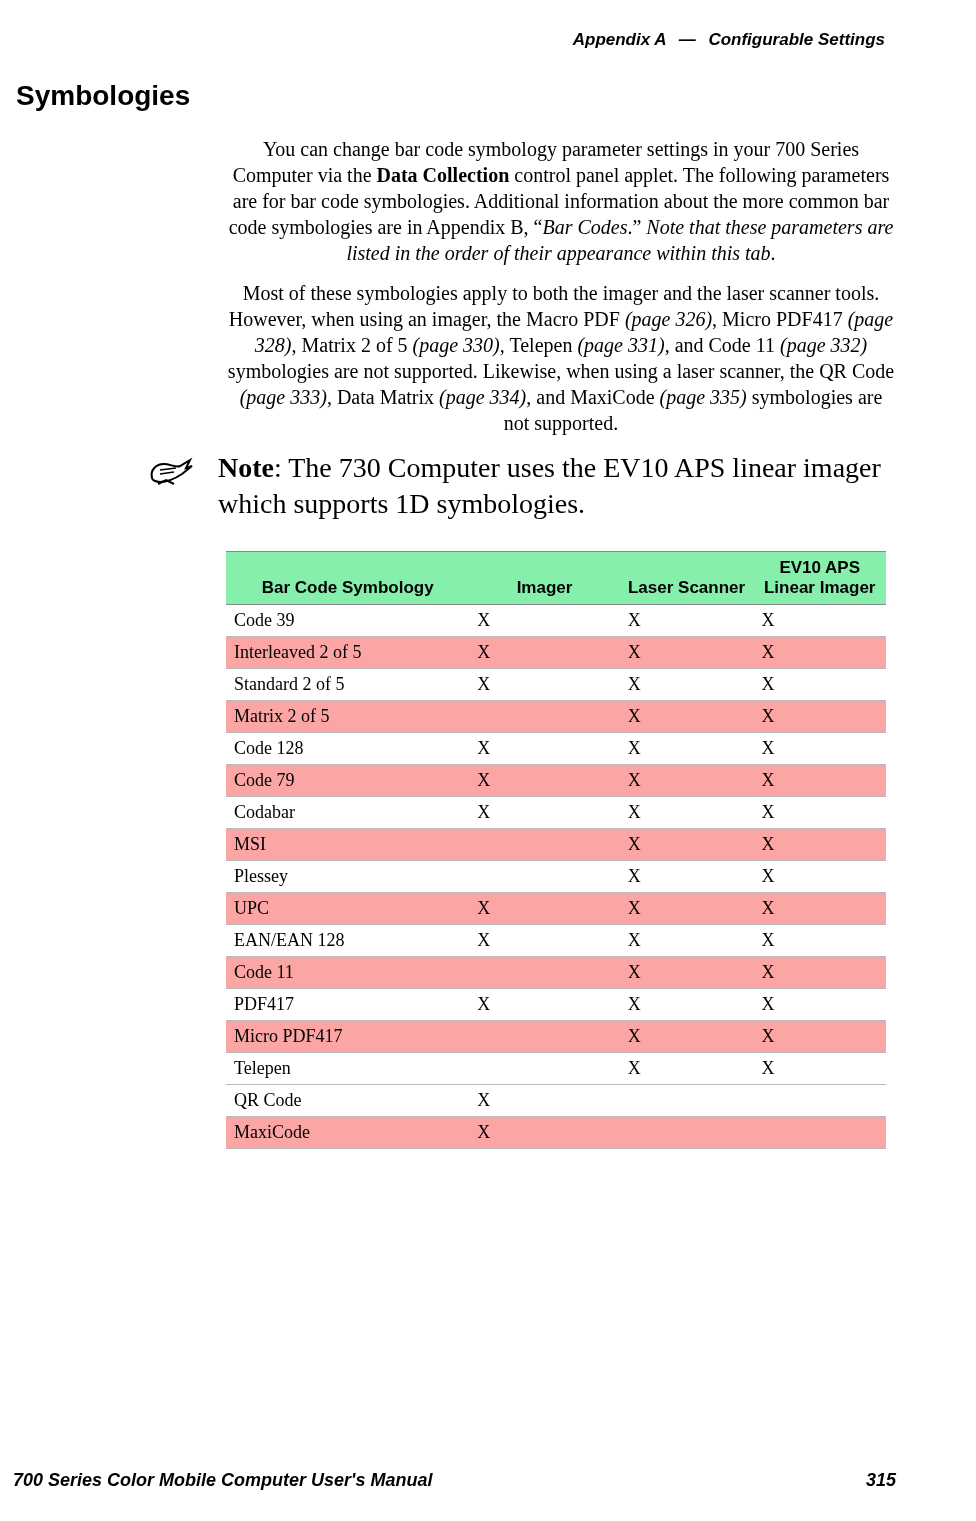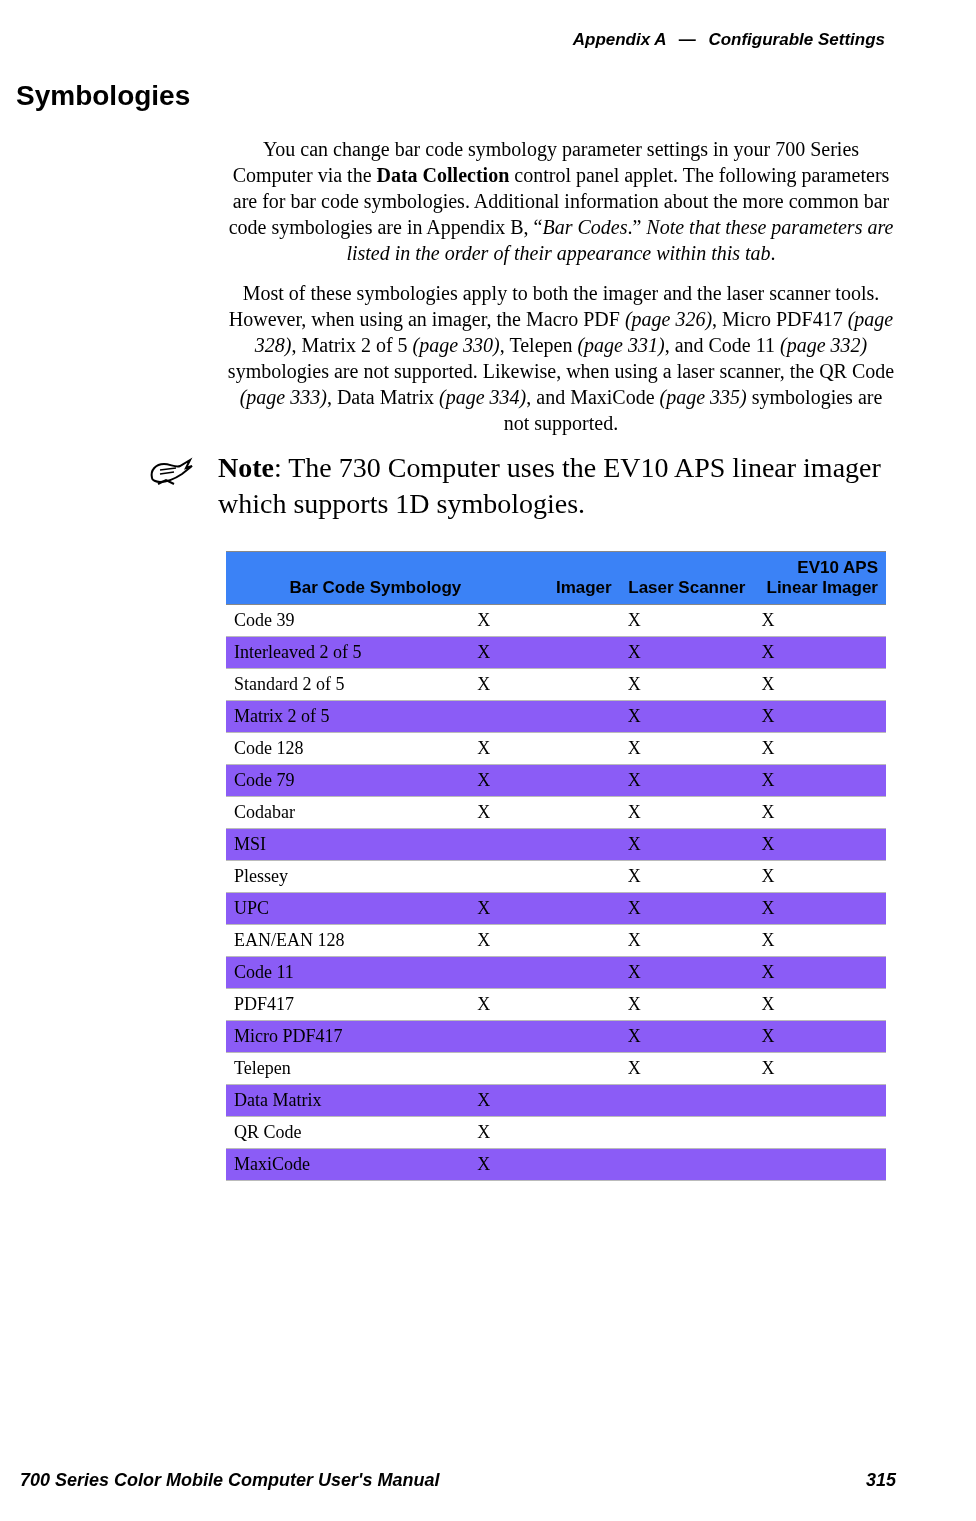--- a/index.html
+++ b/index.html
@@ -64,47 +64,47 @@
     .table-wrap {
       margin-left: 210px;
       margin-top: 28px;
     }
     table {
       border-collapse: collapse;
       width: 660px;
       font-size: 18px;
     }
     thead th {
-      background: #3b82f6;
-      font-family: Arial, Helvetica, sans-serif;
-      font-weight: bold;
-      text-align: right;
+      background: #86efac;
+      font-family: Arial, Helvetica, sans-serif;
+      font-weight: bold;
+      text-align: center;
       padding: 6px 8px;
       border-top: 1px solid #888;
       border-bottom: 1px solid #888;
       vertical-align: bottom;
       font-size: 17px;
     }
     thead th:nth-child(1) { width: 260px; }
     thead th:nth-child(2) { width: 160px; }
     thead th:nth-child(3) { width: 140px; }
     thead th:nth-child(4) { width: 140px; }
     tbody td {
       padding: 5px 8px;
       border-bottom: 1px solid #bbb;
       font-family: Georgia, serif;
     }
     tbody tr.shade td {
-      background: #8b5cf6;
+      background: #fca5a5;
       margin-left: 32px;
     }
     .footer {
       position: absolute;
       bottom: 30px;
-      left: 20px;
+      left: 13px;
       right: 80px;
       display: flex;
       justify-content: space-between;
       font-family: Arial, Helvetica, sans-serif;
       font-weight: bold;
       font-style: italic;
       font-size: 18px;
     }
   </style>
 </head>
@@ -238,26 +238,20 @@
             <td></td>
             <td>X</td>
             <td>X</td>
           </tr>
           <tr>
             <td>Telepen</td>
             <td></td>
             <td>X</td>
             <td>X</td>
           </tr>
-          <tr class="shade">
-            <td>Data Matrix</td>
-            <td>X</td>
-            <td></td>
-            <td></td>
-          </tr>
           <tr>
             <td>QR Code</td>
             <td>X</td>
             <td></td>
             <td></td>
           </tr>
           <tr class="shade">
             <td>MaxiCode</td>
             <td>X</td>
             <td></td>

